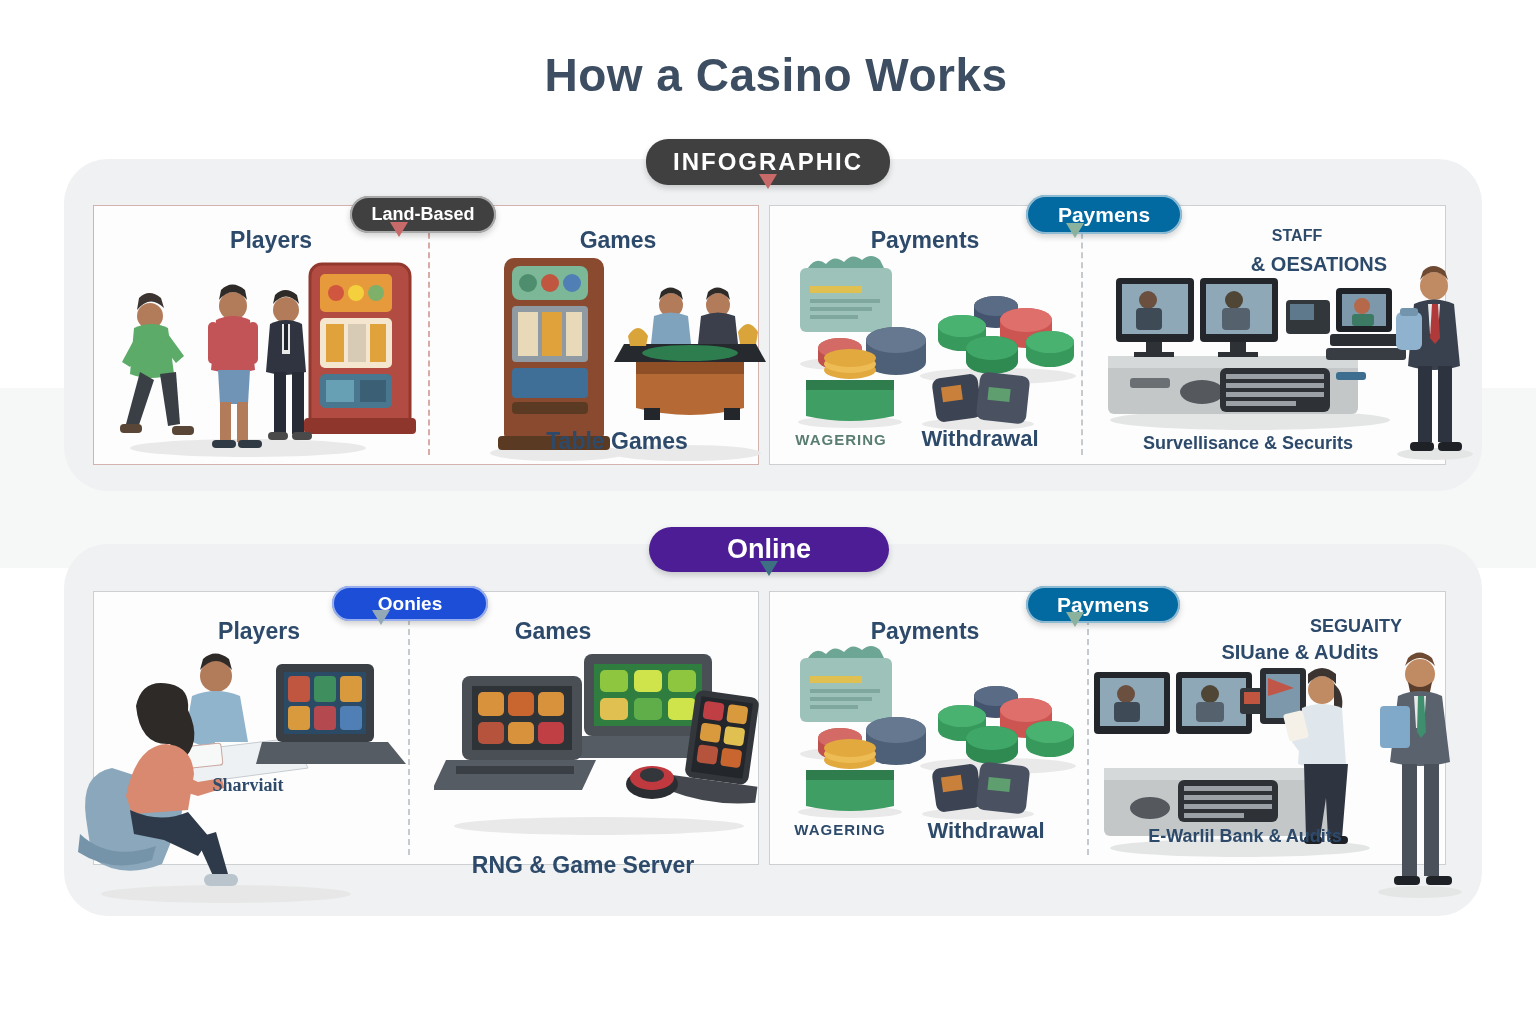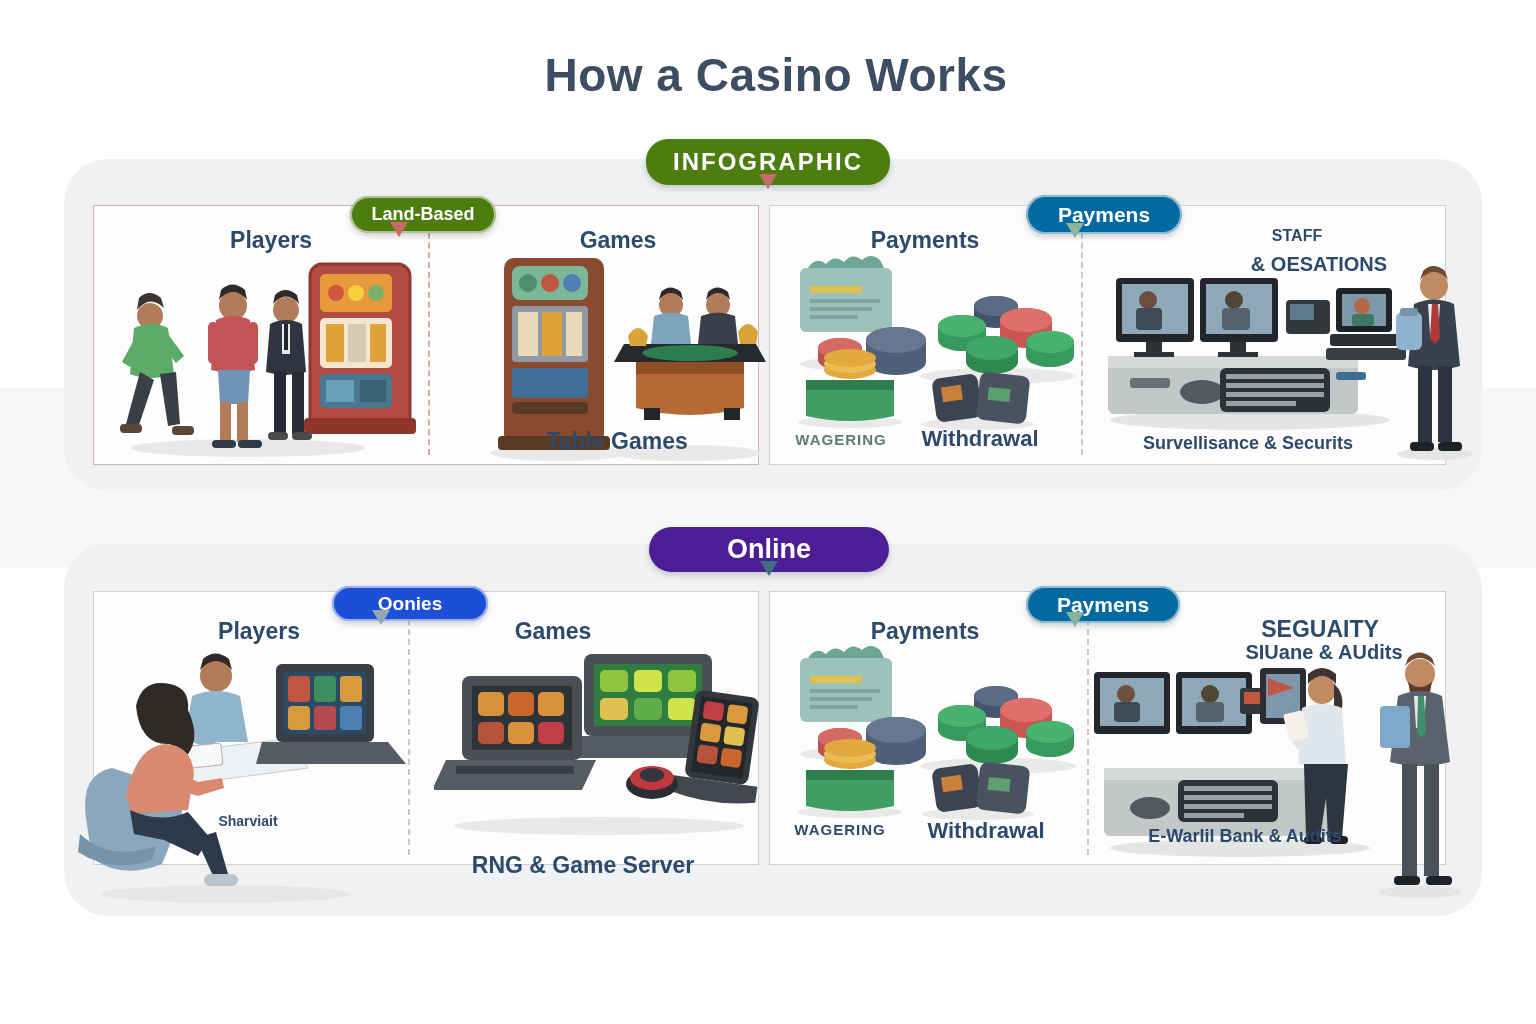--- a/index.html
+++ b/index.html
@@ -14,21 +14,21 @@
   .lbl{position:absolute;color:#2d4a6b;font-weight:bold;white-space:nowrap;
        transform:translateX(-50%);z-index:5;}
   .green-t{color:#5a7d72;letter-spacing:1px;}
   .badge{position:absolute;display:flex;align-items:center;justify-content:center;
          color:#fff;font-weight:bold;border-radius:22px;z-index:6;
          box-shadow:0 3px 6px rgba(0,0,0,.18);}
   .badge.ring{box-shadow:inset 0 0 0 2px rgba(255,255,255,.55),0 3px 6px rgba(0,0,0,.18);}
   .badge::after{content:"";position:absolute;bottom:-13px;left:40px;
          border:9px solid transparent;border-top-width:15px;}
   .badge.tail-center::after{left:50%;margin-left:-9px;}
-  .badge.red{background:#4d7c0f;}   .badge.red::after{border-top-color:#c96a6a;}
+  .badge.red{background:#404040;}   .badge.red::after{border-top-color:#c96a6a;}
   .badge.green{background:#0369a1;} .badge.green::after{border-top-color:#8bb29c;}
   .badge.grey{background:#1d4ed8;}  .badge.grey::after{border-top-color:#94a9b7;}
   .badge.teal{background:#4c1d95;border-radius:26px;} .badge.teal::after{border-top-color:#3c7082;}
   .title{position:absolute;left:0;width:1536px;text-align:center;color:#3d4e63;
          font-size:46px;font-weight:bold;letter-spacing:.5px;z-index:5;padding-left:8px;}
   .art{position:absolute;z-index:4;}
 </style>
 </head>
 <body>
 
@@ -68,26 +68,26 @@
   <div class="wbox" style="left:93px;top:591px;width:664px;height:272px;"></div>
   <div class="wbox" style="left:769px;top:591px;width:675px;height:272px;"></div>
   <div class="dash" style="left:408px;top:599px;height:256px;"></div>
   <div class="dash" style="left:1087px;top:599px;height:256px;"></div>
 
   <div class="badge grey ring" style="left:332px;top:586px;width:156px;height:35px;font-size:19px;">Oonies</div>
   <div class="badge green ring" style="left:1026px;top:586px;width:154px;height:37px;font-size:21px;">Paymens</div>
 
   <div class="lbl" style="left:259px;top:618px;font-size:23px;">Players</div>
   <div class="lbl" style="left:553px;top:618px;font-size:23px;">Games</div>
-  <div class="lbl" style="left:248px;top:813px;font-size:14px;">Sharviait</div>
+  <div class="lbl" style="left:248px;top:775px;font-size:18px;font-family:Liberation Serif, serif;">Sharviait</div>
   <div class="lbl" style="left:583px;top:818px;font-size:23px;margin-top:34px;">RNG &amp; Game Server</div>
 
   <div class="lbl" style="left:925px;top:618px;font-size:23px;">Payments</div>
-  <div class="lbl" style="left:1320px;top:616px;font-size:23px;">SEGUAITY</div>
-  <div class="lbl" style="left:1300px;top:641px;font-size:20px;margin-left:24px;">SIUane &amp; AUdits</div>
+  <div class="lbl" style="left:1356px;top:616px;font-size:18px;">SEGUAITY</div>
+  <div class="lbl" style="left:1300px;top:641px;font-size:20px;">SIUane &amp; AUdits</div>
   <div class="lbl" style="left:840px;top:821px;font-size:15px;letter-spacing:1px;">WAGERING</div>
   <div class="lbl" style="left:986px;top:818px;font-size:22px;">Withdrawal</div>
   <div class="lbl" style="left:1245px;top:826px;font-size:18px;">E-Warlil Bank &amp; Audits</div>
 
   <svg width="0" height="0" style="position:absolute" aria-hidden="true">
     <defs>
       <g id="chips-art">
         <ellipse cx="70" cy="118" rx="58" ry="7" fill="#e9e9e9"></ellipse>
           <ellipse cx="210" cy="130" rx="78" ry="8" fill="#e9e9e9"></ellipse>
         <g>

